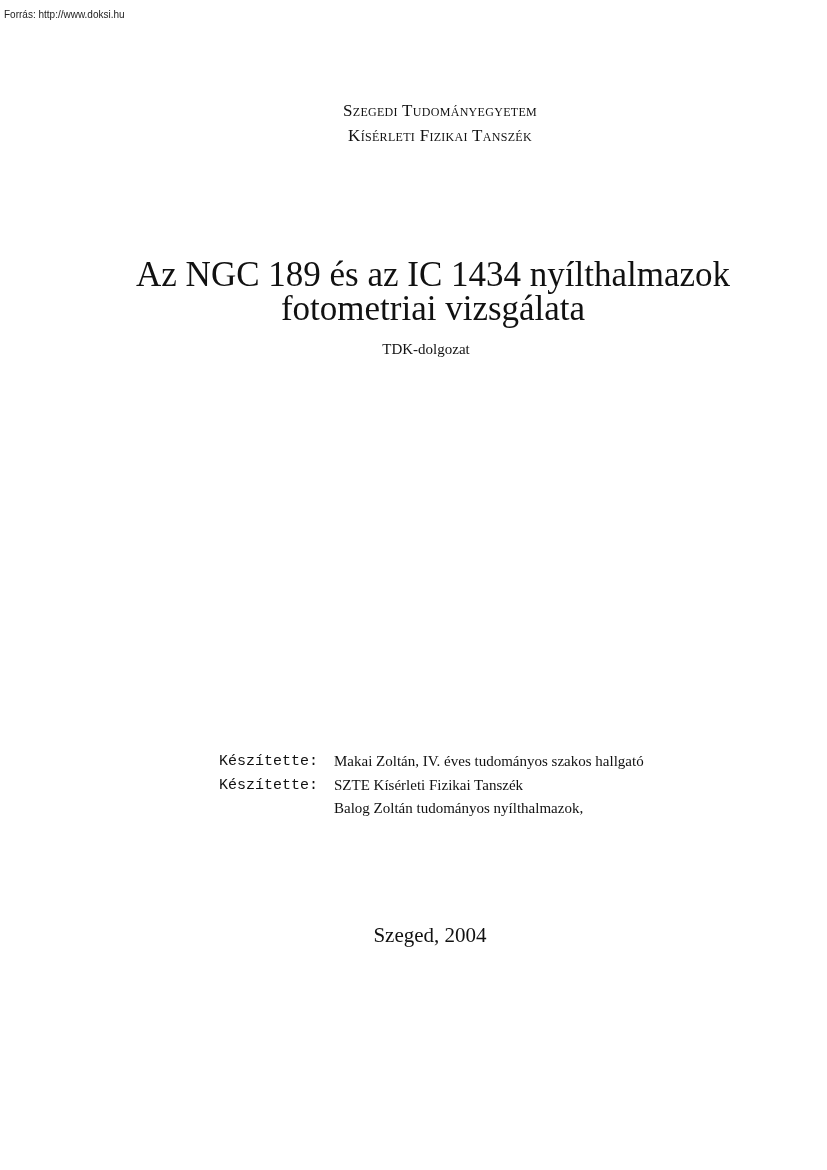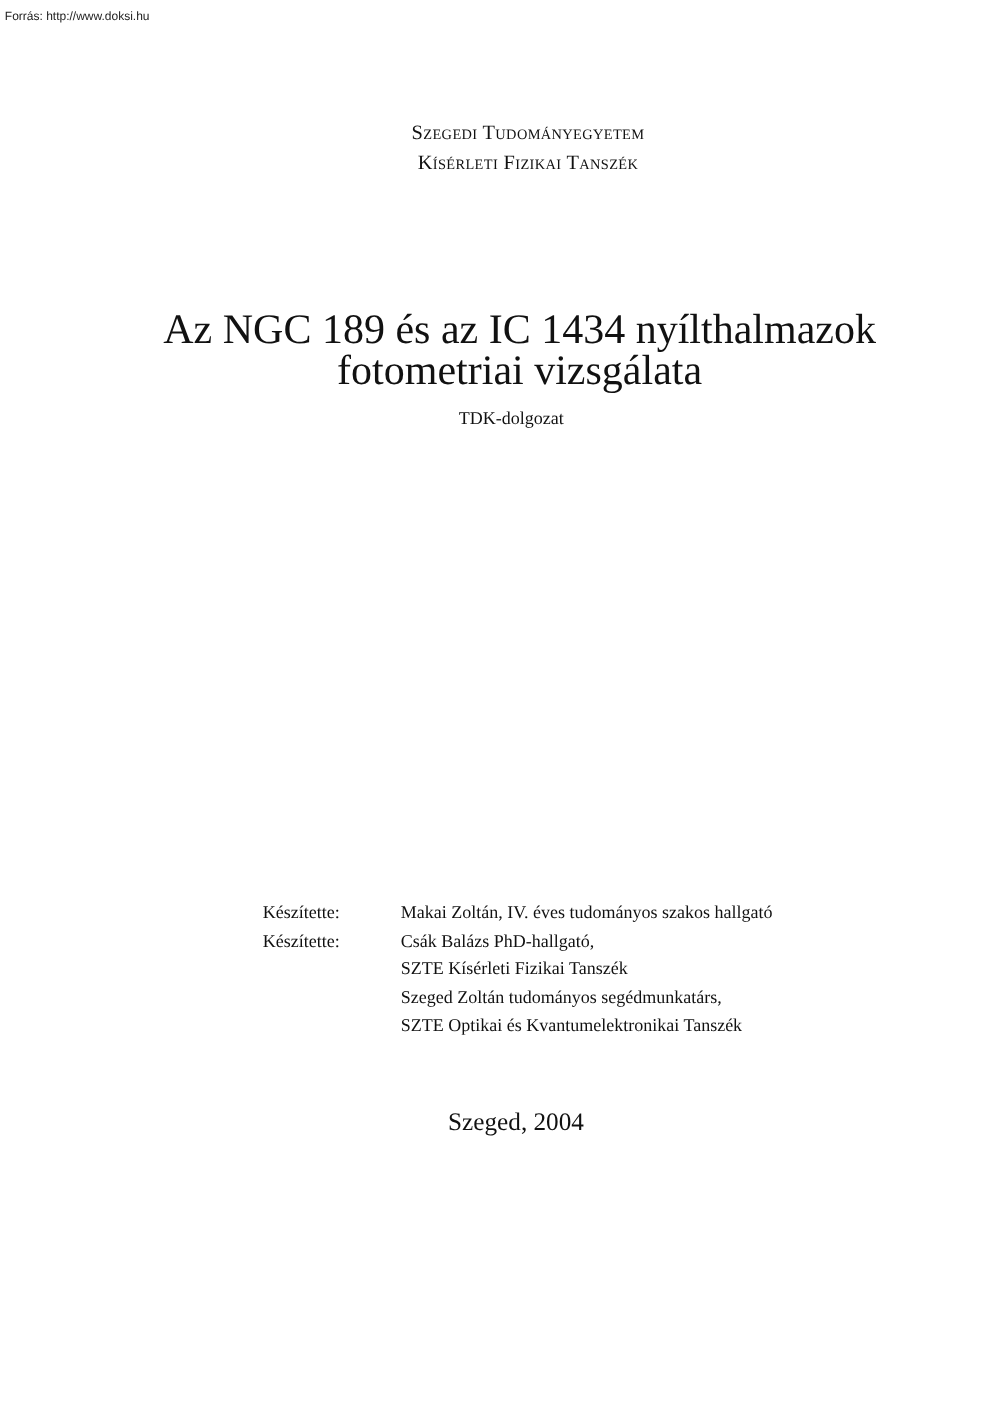--- a/index.html
+++ b/index.html
@@ -61,20 +61,21 @@
       top: 750px;
       font-size: 15px;
       line-height: 23.5px;
     }
     .credit-row {
       display: flex;
     }
     .credit-label {
       width: 115px;
       flex-shrink: 0;
+      font-family: Liberation Mono, monospace;
     }
     .credit-values {
       display: flex;
       flex-direction: column;
     }
     .place-date {
       position: absolute;
       left: 0;
       width: 860px;
       top: 922px;
@@ -99,21 +100,19 @@
 <div class="credits">
   <div class="credit-row">
     <div class="credit-label">Készítette:</div>
     <div class="credit-values">
       <span>Makai Zoltán, IV. éves tudományos szakos hallgató</span>
     </div>
   </div>
   <div class="credit-row">
     <div class="credit-label">Készítette:</div>
     <div class="credit-values">
-      <span>Csák Balázs PhD-hallgató,</span>
       <span>SZTE Kísérleti Fizikai Tanszék</span>
-      <span>Szeged Zoltán tudományos segédmunkatárs,</span>
-      <span>SZTE Optikai és Kvantumelektronikai Tanszék</span>
+      <span>Balog Zoltán tudományos nyílthalmazok,</span>
     </div>
   </div>
 </div>
 
 <div class="place-date">Szeged, 2004</div>
 
 </body></html>

